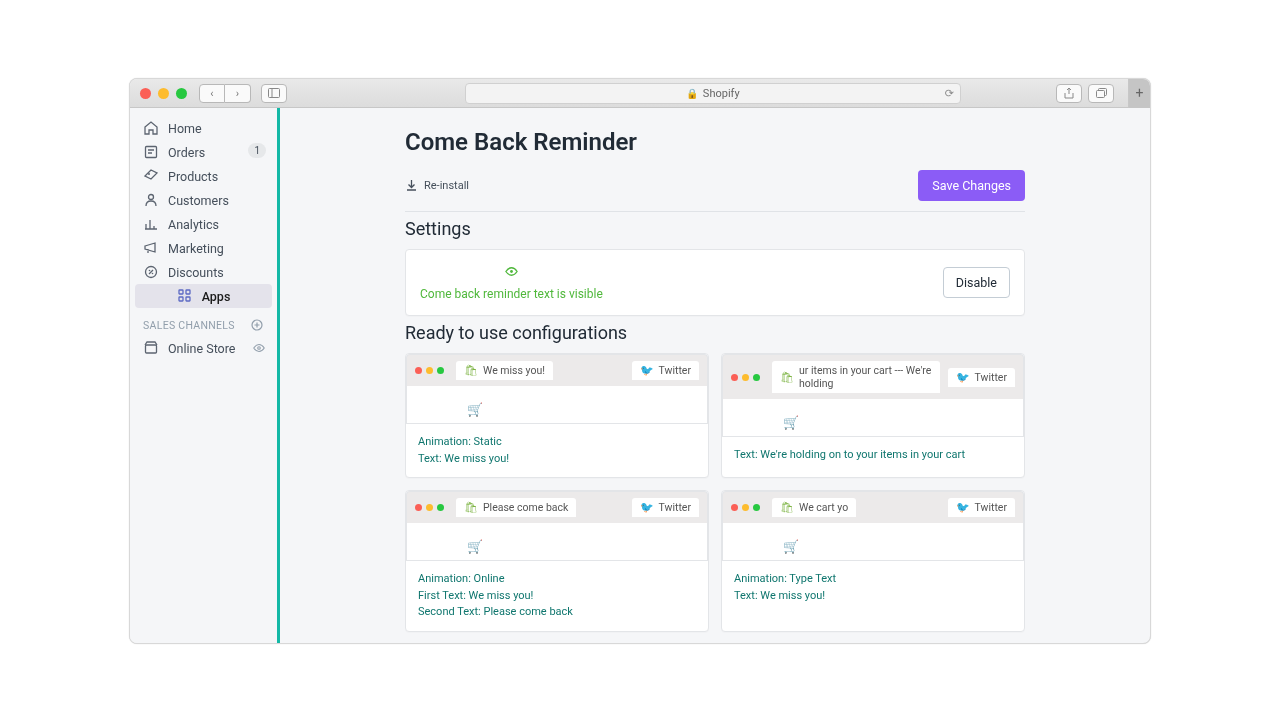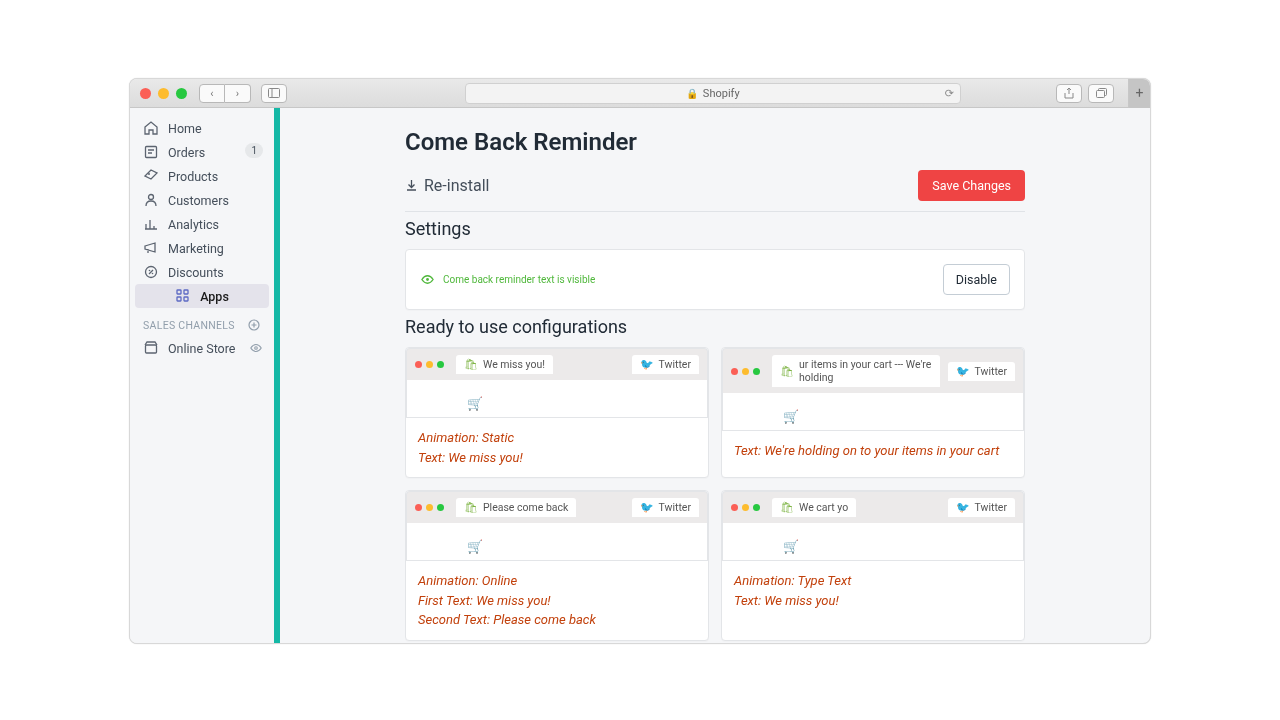--- a/index.html
+++ b/index.html
@@ -15,54 +15,54 @@
 .navgrp{display:flex;margin-left:4px;}
 .navbtn{width:26px;height:19px;border:1px solid #b8b8b8;border-radius:4px;display:flex;align-items:center;justify-content:center;background:#fafafa;color:#777;font-size:11px;}
 .navbtn.l{border-radius:4px 0 0 4px;}
 .navbtn.r{border-radius:0 4px 4px 0;border-left:none;}
 .singlebtn{width:26px;height:19px;border:1px solid #b8b8b8;border-radius:4px;display:flex;align-items:center;justify-content:center;background:#fafafa;color:#777;margin-left:2px;}
 .urlbar{flex:1;margin:0 85px 0 170px;height:21px;background:#f3f3f3;border:1px solid #d0d0d0;border-radius:4px;display:flex;align-items:center;justify-content:center;position:relative;font-size:11px;color:#666;}
 .urlbar .refresh{position:absolute;right:6px;color:#888;}
 .rightgrp{display:flex;gap:4px;align-items:center;}
 .addtab{width:22px;height:29px;border-left:1px solid #c7c7c7;background:#c5c5c5;display:flex;align-items:center;justify-content:center;margin-left:6px;margin-right:-10px;color:#666;font-size:14px;}
 .body{display:flex;height:calc(100% - 29px);}
-.sidebar{width:150px;background:#f5f6f8;border-right:6px solid #14b8a6;padding:8px 5px;}
+.sidebar{width:150px;background:#f5f6f8;border-right:3px solid #14b8a6;padding:8px 5px;}
 .navitem{display:flex;align-items:center;gap:9px;padding:4px 8px;font-size:12.5px;color:#454f5b;border-radius:4px;position:relative;cursor:pointer;}
 .navitem.active{background:#e4e3eb;color:#1a1a1a;font-weight:500;justify-content:center;}
 .navitem .ico{width:16px;height:16px;display:flex;align-items:center;justify-content:center;color:#5c6470;}
 .navitem.active .ico{color:#5c6ac4;}
 .badge{position:absolute;right:6px;top:3px;background:#e6e8ea;color:#454f5b;font-size:10px;padding:2px 6px;border-radius:9px;}
 .sectionhdr{display:flex;align-items:center;justify-content:space-between;padding:10px 8px 4px;font-size:10.5px;color:#919eab;letter-spacing:0.3px;}
 .plus{width:14px;height:14px;color:#919eab;display:flex;align-items:center;justify-content:center;}
 .eye{position:absolute;right:6px;color:#919eab;}
 .main{flex:1;padding:20px 125px 0 125px;overflow:hidden;}
 .titlerow{}
 .title{font-size:24px;font-weight:600;color:#212b36;}
 .subrow{display:flex;align-items:center;justify-content:space-between;margin-top:14px;}
-.reinstall{display:flex;align-items:center;gap:6px;font-size:16px;color:#454f5b;cursor:pointer;}
-.savebtn{background:#ef4444;color:#fff;padding:8px 14px;border-radius:4px;font-size:12.5px;cursor:pointer;}
+.reinstall{display:flex;align-items:center;gap:6px;font-size:11px;color:#454f5b;cursor:pointer;}
+.savebtn{background:#8b5cf6;color:#fff;padding:8px 14px;border-radius:4px;font-size:12.5px;cursor:pointer;}
 .divider{height:1px;background:#e0e3e7;margin-top:10px;}
 .sh{font-size:18px;font-weight:400;color:#212b36;margin:6px 0 10px;}
 .card{background:#fff;border-radius:4px;border:1px solid #e3e5e8;box-shadow:0 1px 1px rgba(0,0,0,0.02);}
 .settingscard{display:flex;align-items:center;justify-content:space-between;padding:14px;}
-.visrow{display:flex;align-items:center;gap:8px;font-size:10px;color:#50b83c;}
+.visrow{display:flex;align-items:center;gap:8px;font-size:12px;color:#50b83c;flex-direction:column;}
 .visrow .eyeico{color:#50b83c;}
 .disablebtn{padding:7px 12px;border:1px solid #c4cdd5;border-radius:4px;font-size:12.5px;color:#212b36;background:#fff;cursor:pointer;}
 .grid{display:flex;flex-wrap:wrap;gap:12px;}
 .cfgcard{width:calc(50% - 6px);padding:0 0 10px 0;}
 .chrome{background:#eceaea;border-radius:4px 4px 0 0;padding:6px 8px;display:flex;align-items:center;gap:8px;font-size:10.5px;border:1px solid #e3e5e8;border-bottom:none;}
 .minidots{display:flex;gap:4px;margin-right:4px;}
 .minidot{width:7px;height:7px;border-radius:50%;}
 .tab{background:#fff;border-radius:3px 3px 0 0;padding:3px 8px;display:flex;align-items:center;gap:5px;color:#555;}
 .tab.second{margin-left:auto;}
 .bagico{color:#7cb342;font-size:11px;}
 .twico{color:#1da1f2;font-size:11px;}
 .browser-body{background:#fff;border:1px solid #e3e5e8;border-top:none;height:38px;position:relative;}
 .carti{position:absolute;left:60px;bottom:6px;color:#b0b7bf;font-size:13px;}
-.cfgtext{padding:10px 12px 0;font-size:13px;color:#c2410c;line-height:1.5;font-style:italic;}
+.cfgtext{padding:10px 12px 0;font-size:11px;color:#0f766e;line-height:1.5;}
 .lock{font-size:10px;margin-right:4px;}
 svg{display:block;}
 </style>
 </head>
 <body>
 
 <div class="canvas">
 <div class="browser">
 
   <div class="toolbar">

